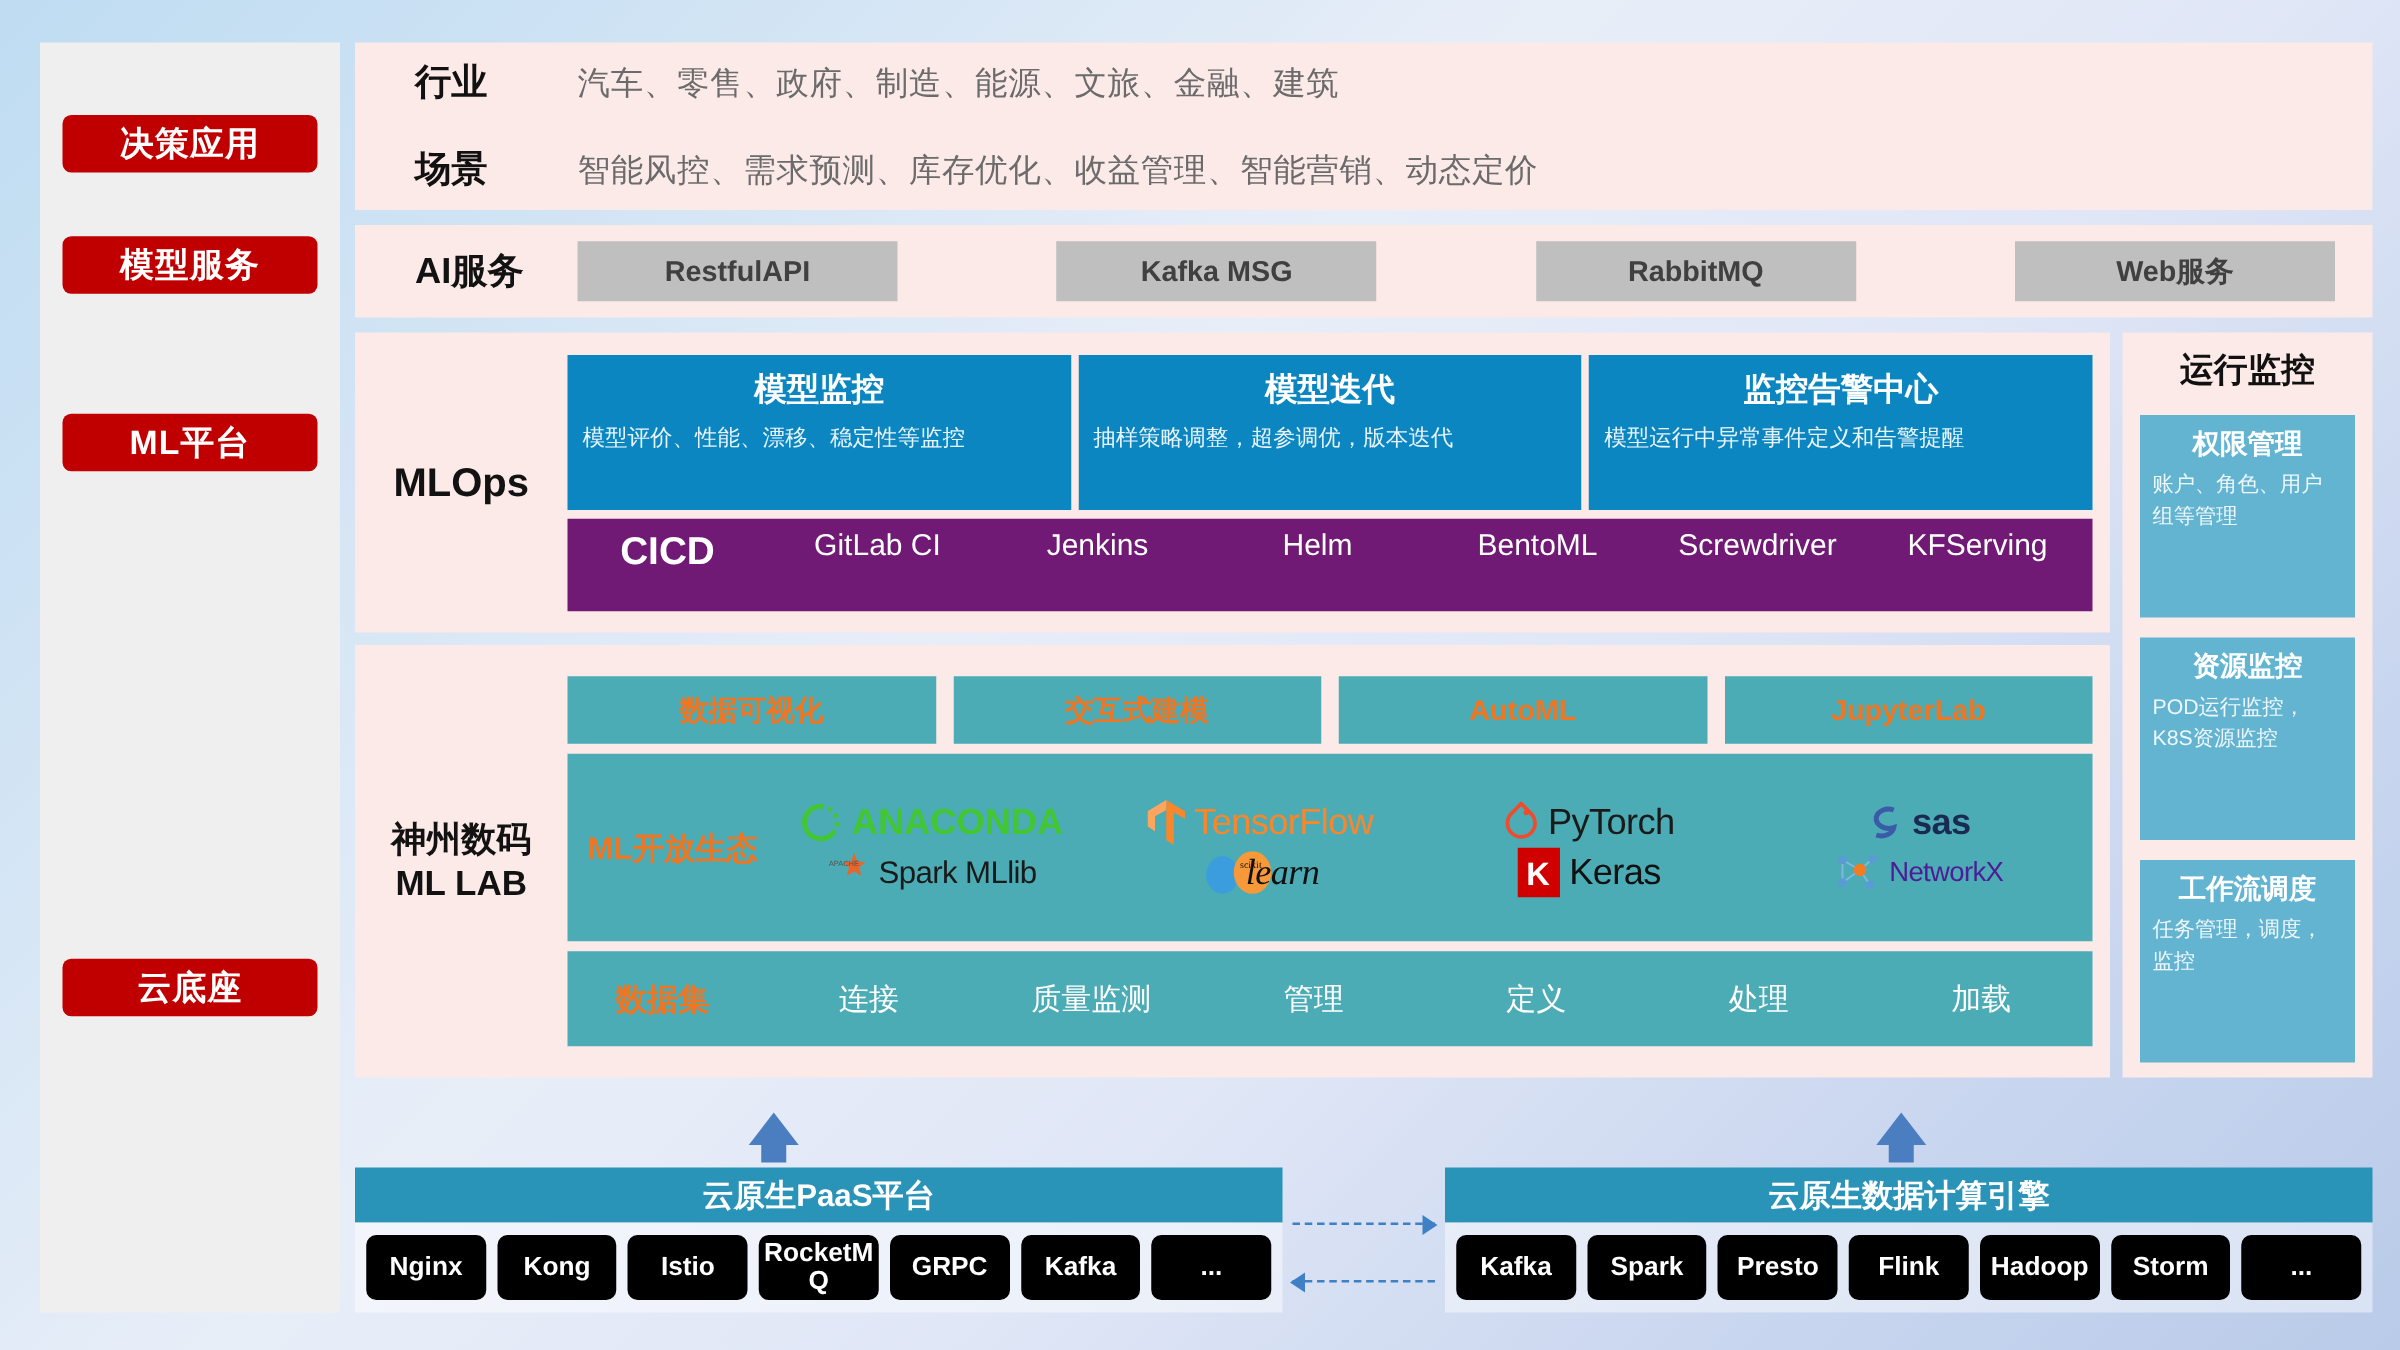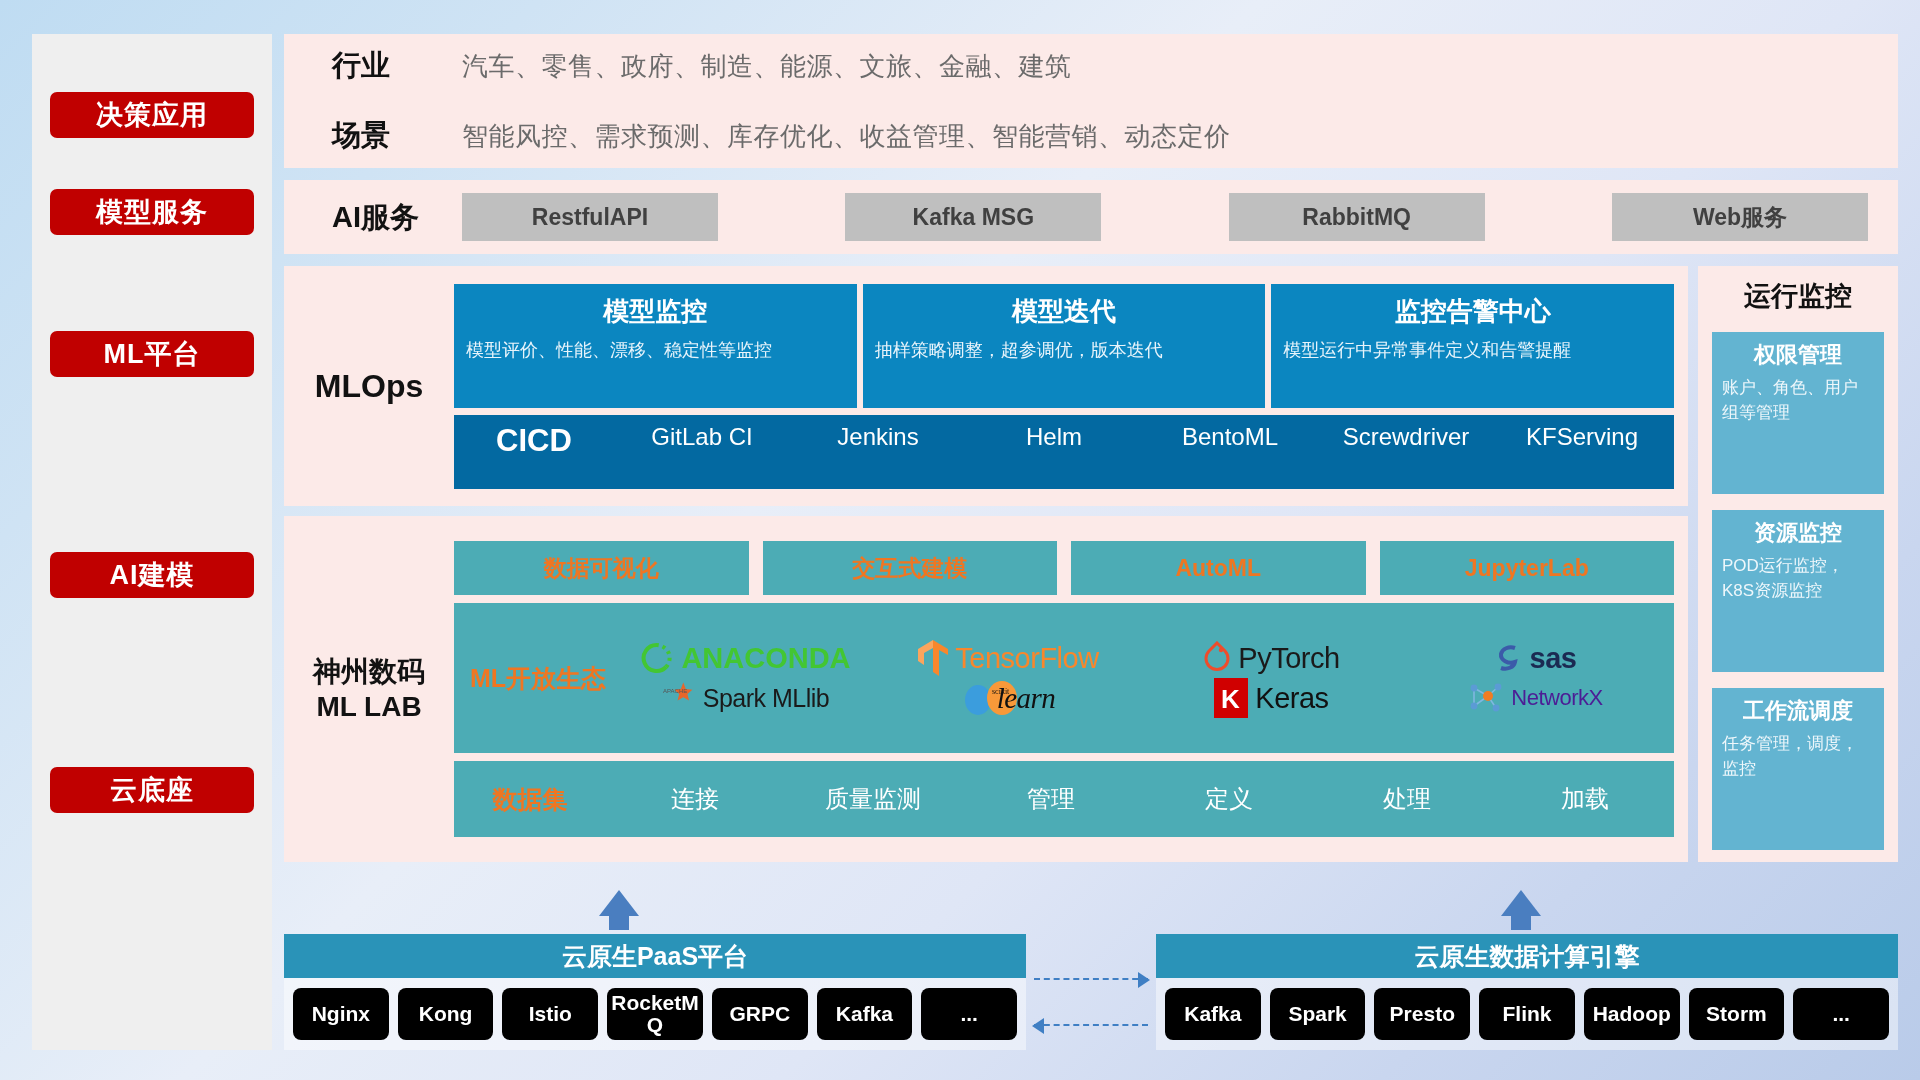--- a/index.html
+++ b/index.html
@@ -125,21 +125,21 @@
     color: #fff;
     padding: 10px 12px 12px;
     height: 124px;
   }
   .mlops-card .t {
     font-size: 26px; font-weight: bold; text-align: center; margin-bottom: 8px;
   }
   .mlops-card .d { font-size: 18px; line-height: 1.45; color: #e8f4fb; }
 
   .cicd {
-    background: #0369a1;
+    background: #701a75;
     height: 74px;
     display: flex;
     align-items: flex-start;
     padding: 8px 4px 0 0;
     overflow: hidden;
   }
   .cicd .cicd-title {
     color: #fff; font-size: 31px; font-weight: bold;
     width: 160px; flex: 0 0 160px; text-align: center;
   }
@@ -309,21 +309,20 @@
 </style>
 </head>
 <body>
 
 <div id="root">
 
   <div class="rail">
     <div class="rail-chip" style="top:58px">决策应用</div>
     <div class="rail-chip" style="top:155px">模型服务</div>
     <div class="rail-chip" style="top:297px">ML平台</div>
-    <div class="rail-chip" style="top:518px">AI建模</div>
     <div class="rail-chip" style="top:733px">云底座</div>
   </div>
 
   <div class="main">
 
     <div class="band" id="band-apps">
       <div class="rows">
         <div class="row">
           <div class="k">行业</div>
           <div class="v">汽车、零售、政府、制造、能源、文旅、金融、建筑</div>

